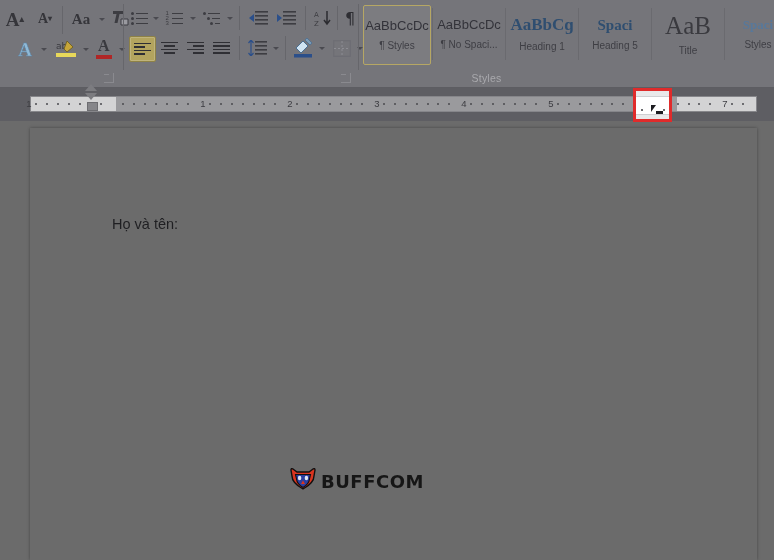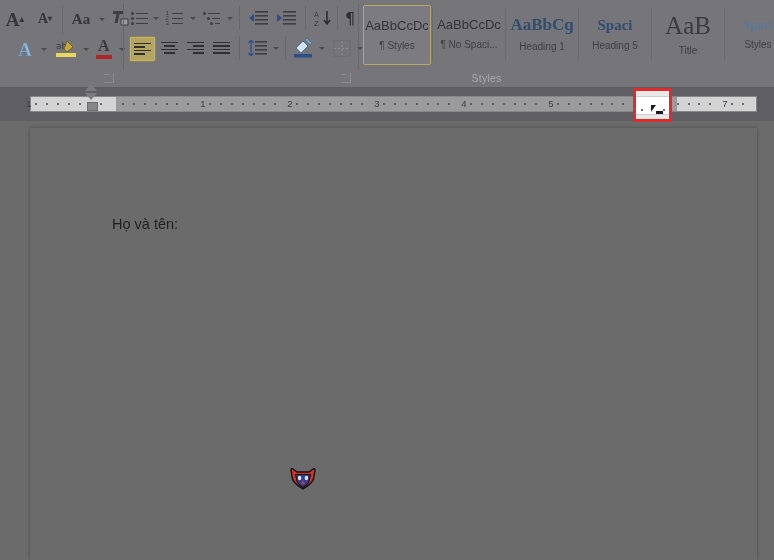--- a/index.html
+++ b/index.html
@@ -503,13 +503,14 @@
 <div id="watermark">
   <span>
     <svg width="26" height="24" viewBox="0 0 26 24" aria-hidden="true">
       <path d="M1 3 Q1 1 3 2 L7 5 L19 5 L23 2 Q25 1 25 3 L24 9 Q24 16 13 22 Q2 16 2 9 Z" fill="#d9341f" stroke="#101010" stroke-width="1.4"></path>
       <path d="M5.5 7.5 L20.5 7.5 L19.5 12 Q19 17 13 20.5 Q7 17 6.5 12 Z" fill="#2b3fa0" stroke="#101010" stroke-width="1.1"></path>
       <ellipse cx="9.6" cy="11" rx="1.7" ry="2.2" fill="#dfe7f5"></ellipse>
       <ellipse cx="16.4" cy="11" rx="1.7" ry="2.2" fill="#dfe7f5"></ellipse>
       <path d="M13 13.5 L11 17 L15 17 Z" fill="#d9341f"></path>
     </svg>
   </span>
+  <span id="wm-text">BUFFCOM</span>
 </div>
 
 </body></html>

